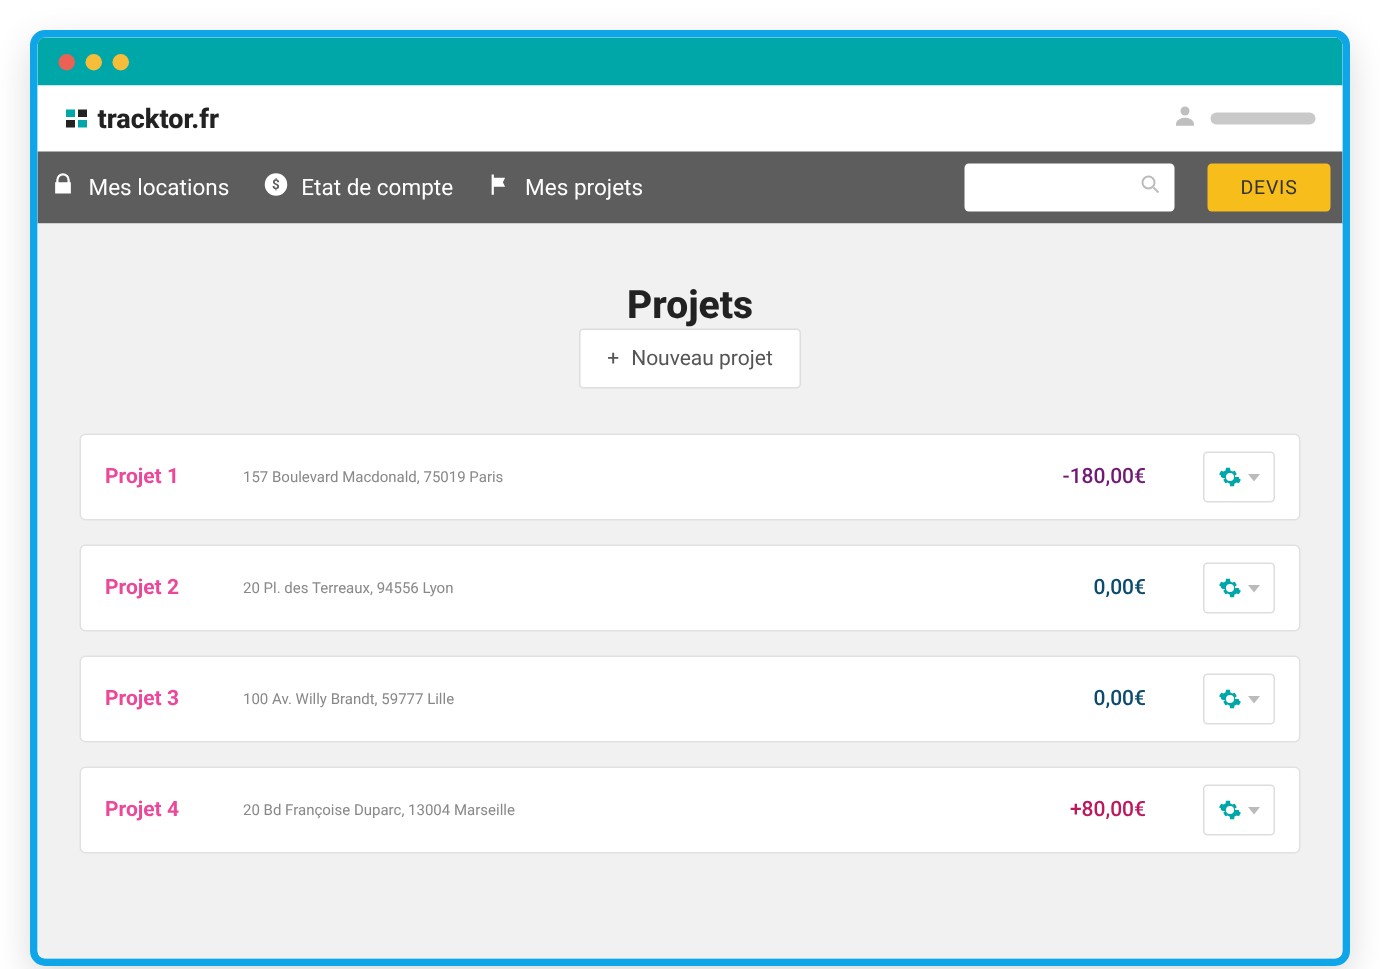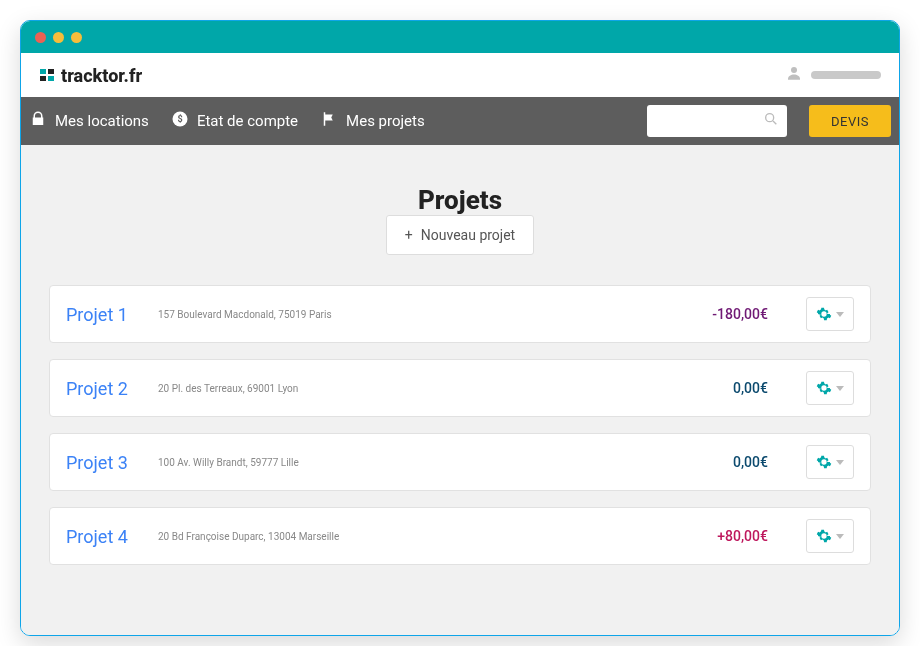--- a/index.html
+++ b/index.html
@@ -1,17 +1,17 @@
 <!DOCTYPE html>
 <html><head>
   <meta charset="utf-8">
   <style>
     * { margin: 0; padding: 0; box-sizing: border-box; font-family: -apple-system, BlinkMacSystemFont, "Segoe UI", Roboto, Arial, sans-serif; }
     body { background: #fff; padding: 20px; }
-    .window { width: 880px; margin: 0 auto; border: 1px solid #0ea5e9; border-radius: 10px; overflow: hidden; box-shadow: 0 8px 24px rgba(0,0,0,0.15); }
+    .window { width: 880px; margin: 0 auto; border: 5px solid #0ea5e9; border-radius: 10px; overflow: hidden; box-shadow: 0 8px 24px rgba(0,0,0,0.15); }
     .titlebar { background: #00a7a9; height: 32px; display: flex; align-items: center; padding: 0 14px; gap: 7px; }
     .dot { width: 11px; height: 11px; border-radius: 50%; }
     .dot.r { background: #eb6154; }
     .dot.y { background: #f6bd3b; }
     .dot.g { background: #f6bd3b; }
     .brandbar { background: #fff; height: 44px; display: flex; align-items: center; justify-content: space-between; padding: 0 18px; }
     .brand { font-weight: 800; font-size: 18px; color: #222; display: flex; align-items: center; gap: 4px; }
     .brand-icon { display: inline-flex; }
     .user-area { display: flex; align-items: center; gap: 8px; }
     .user-icon { color: #bfbfbf; }
@@ -20,21 +20,21 @@
     .nav-item { display: flex; align-items: center; gap: 8px; color: #fff; font-size: 15px; cursor: pointer; }
     .nav-spacer { flex: 1; }
     .search { width: 140px; height: 32px; background: #fff; border-radius: 3px; display: flex; align-items: center; padding: 0 8px; justify-content: flex-end; }
     .devis-btn { height: 32px; background: #f6bd1b; color: #333; font-weight: 400; font-size: 13px; letter-spacing: 0.5px; padding: 0 22px; border: none; border-radius: 3px; cursor: pointer; }
     .content { background: #f1f1f1; padding: 40px 28px 70px; }
     .content-header { display: flex; justify-content: space-between; align-items: center; margin-bottom: 30px; flex-direction: column; }
     .page-title { font-size: 26px; font-weight: 800; color: #222; }
     .new-btn { background: #fff; border: 1px solid #ddd; height: 40px; padding: 0 18px; font-size: 14px; color: #555; cursor: pointer; display: flex; align-items: center; gap: 8px; border-radius: 3px; }
     .project-list { display: flex; flex-direction: column; gap: 16px; }
     .project-row { background: #fff; border: 1px solid #e1e1e1; border-radius: 4px; height: 58px; display: flex; align-items: center; padding: 0 16px; gap: 28px; }
-    .proj-name { font-weight: 400; font-size: 18px; color: #3b82f6; min-width: 64px; }
+    .proj-name { font-weight: 700; font-size: 14px; color: #ec4899; min-width: 64px; }
     .proj-addr { font-size: 10px; color: #888; flex: 1; }
     .proj-amount { font-size: 14px; font-weight: 500; padding-right: 10px; }
     .amt-neg { color: #701a75; }
     .amt-zero { color: #0c4a6e; }
     .amt-pos { color: #be185d; }
     .gear-btn { width: 48px; height: 34px; border: 1px solid #ddd; border-radius: 3px; background: #fff; display: flex; align-items: center; justify-content: center; gap: 4px; cursor: pointer; }
     .gear-btn svg.gear { color: #00a7a9; }
     .gear-btn .caret { width: 0; height: 0; border-left: 4px solid transparent; border-right: 4px solid transparent; border-top: 5px solid #bbb; }
   </style>
 </head>
@@ -125,21 +125,21 @@
         <div class="gear-btn">
           <svg class="gear" width="16" height="16" viewBox="0 0 24 24" fill="currentColor">
               <path d="M12 8a4 4 0 100 8 4 4 0 000-8zm9 4a7 7 0 01-.1 1.2l2 1.6-2 3.4-2.4-.8a7 7 0 01-2 1.2l-.4 2.6h-4l-.4-2.6a7 7 0 01-2-1.2l-2.4.8-2-3.4 2-1.6A7 7 0 013 12a7 7 0 01.1-1.2l-2-1.6 2-3.4 2.4.8a7 7 0 012-1.2L8 2.8h4l.4 2.6a7 7 0 012 1.2l2.4-.8 2 3.4-2 1.6c.1.4.2.8.2 1.2z"></path>
             </svg>
           <span class="caret"></span>
         </div>
       </div>
 
       <div class="project-row">
         <div class="proj-name">Projet 2</div>
-        <div class="proj-addr">20 Pl. des Terreaux, 69001 Lyon</div>
+        <div class="proj-addr">20 Pl. des Terreaux, 94556 Lyon</div>
         <div class="proj-amount amt-zero">0,00€</div>
         <div class="gear-btn">
           <svg class="gear" width="16" height="16" viewBox="0 0 24 24" fill="currentColor">
               <path d="M12 8a4 4 0 100 8 4 4 0 000-8zm9 4a7 7 0 01-.1 1.2l2 1.6-2 3.4-2.4-.8a7 7 0 01-2 1.2l-.4 2.6h-4l-.4-2.6a7 7 0 01-2-1.2l-2.4.8-2-3.4 2-1.6A7 7 0 013 12a7 7 0 01.1-1.2l-2-1.6 2-3.4 2.4.8a7 7 0 012-1.2L8 2.8h4l.4 2.6a7 7 0 012 1.2l2.4-.8 2 3.4-2 1.6c.1.4.2.8.2 1.2z"></path>
             </svg>
           <span class="caret"></span>
         </div>
       </div>
 
       <div class="project-row">

